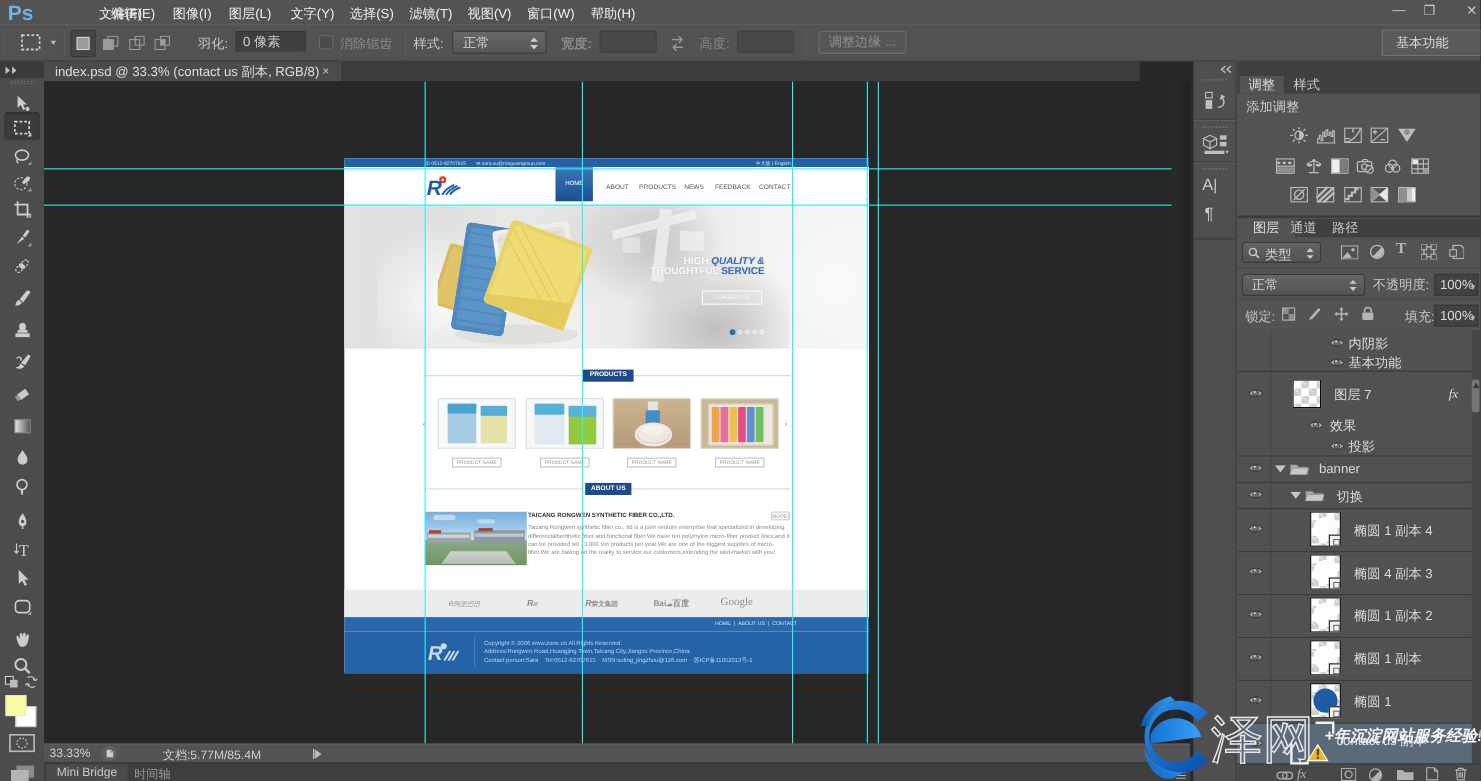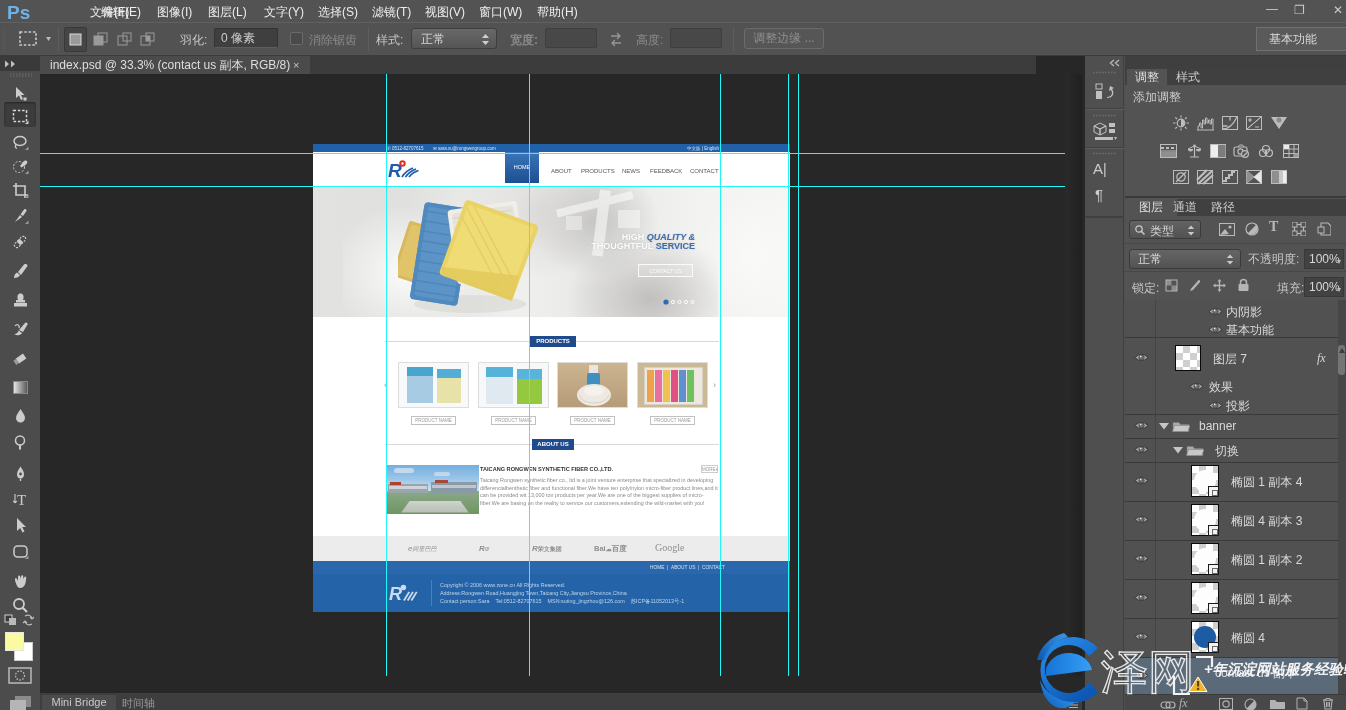--- a/index.html
+++ b/index.html
@@ -717,21 +717,21 @@
         </div>
       <span class="lname" style="left:106px; top:291px;">椭圆 1 副本</span>
       <div class="lsep" style="top:318px;"></div>
       <svg class="eye" viewBox="0 0 13 10" style="left:9px; top:331px;">
           <use href="#eyeshape"></use>
         </svg>
       <div class="thumb checker" style="left:66px; top:321px; width:28px; height:32px;">
           <div class="circ" style="background:#1d5ba5;"></div>
           <div class="badge"></div>
         </div>
-      <span class="lname" style="left:106px; top:330px;">椭圆 4</span>
+      <span class="lname" style="left:106px; top:330px;">椭圆 1</span>
       <div class="lsep" style="top:357px;"></div>
 
       <div class="abs" style="left:0; top:358px; width:221px; height:36px; background:#5b6a79;"></div>
       <svg class="eye" viewBox="0 0 13 10" style="left:9px; top:370px;">
           <use href="#eyeshape"></use>
         </svg>
       <span class="lname" style="left:90px; top:365px; color:rgba(248,248,248,0.85);">contact us 副本</span>
 
       <div class="abs" style="left:213px; top:0; width:8px; height:394px; background:#464646;"></div>
       <div class="abs" style="left:213px; top:45px; width:7px; height:30px; background:#757575; border-radius:3px;">
@@ -759,20 +759,32 @@
         </svg>
       <svg class="abs" style="left:171px; top:2px;" width="12" height="13">
           <path d="M1 1 h7 l3 3 v8 h-10 z" fill="none" stroke="#b2b2b2"></path>
           <path d="M8 1 v3 h3" fill="none" stroke="#b2b2b2"></path>
         </svg>
       <svg class="abs" style="left:197px; top:2px;" width="12" height="13">
           <path d="M2 3 h8 l-1 9 h-6 z" fill="none" stroke="#b2b2b2" stroke-width="1.1"></path>
           <path d="M1 3 h10 M4 3 v-1.5 h4 v1.5 M4.5 5 v5 M6 5 v5 M7.5 5 v5" stroke="#b2b2b2" stroke-width="1"></path>
         </svg>
     </div>
+  </div>
+  <div class="abs" id="statusbar">
+    <span class="abs" style="left:5px; top:2px;">33.33%</span>
+    <svg class="abs" style="left:52px; top:1px;" width="15" height="14">
+        <circle cx="7.5" cy="7" r="7" fill="#5f5f5f"></circle>
+        <path d="M5 3.5 h4 l2 2 v5 h-6 z" fill="#cfcfcf"></path>
+        <path d="M9 3.5 v2 h2" fill="none" stroke="#8a8a8a"></path>
+      </svg>
+    <span class="abs" style="left:108px; top:2px;">文档:5.77M/85.4M</span>
+    <svg class="abs" style="left:243px; top:3px;" width="10" height="11">
+        <path d="M2 1 v9 M3.5 2 l5 3.5 l-5 3.5 z" fill="#bdbdbd" stroke="#bdbdbd"></path>
+      </svg>
   </div>
   <div class="abs" id="bottombar">
     <div class="abs" style="left:2px; top:2px; width:74px; height:15px; background:#4b4b4b; color:#c9c9c9; font-size:11px; line-height:15px; text-align:center;">Mini Bridge</div>
     <span class="abs" style="left:82px; top:3px; color:#969696; font-size:11px;">时间轴</span>
     <svg class="abs" style="left:1022px; top:8px;" width="18" height="8">
         <path d="M1 2 l3 0 l-1.5 2.5z" fill="#b0b0b0"></path>
         <path d="M7 1.5 h9 M7 4 h9 M7 6.5 h9" stroke="#b0b0b0"></path>
       </svg>
   </div>
   <div class="abs" id="watermark" style="left:1020px; top:618px; width:326px; height:92px; z-index:90;">

